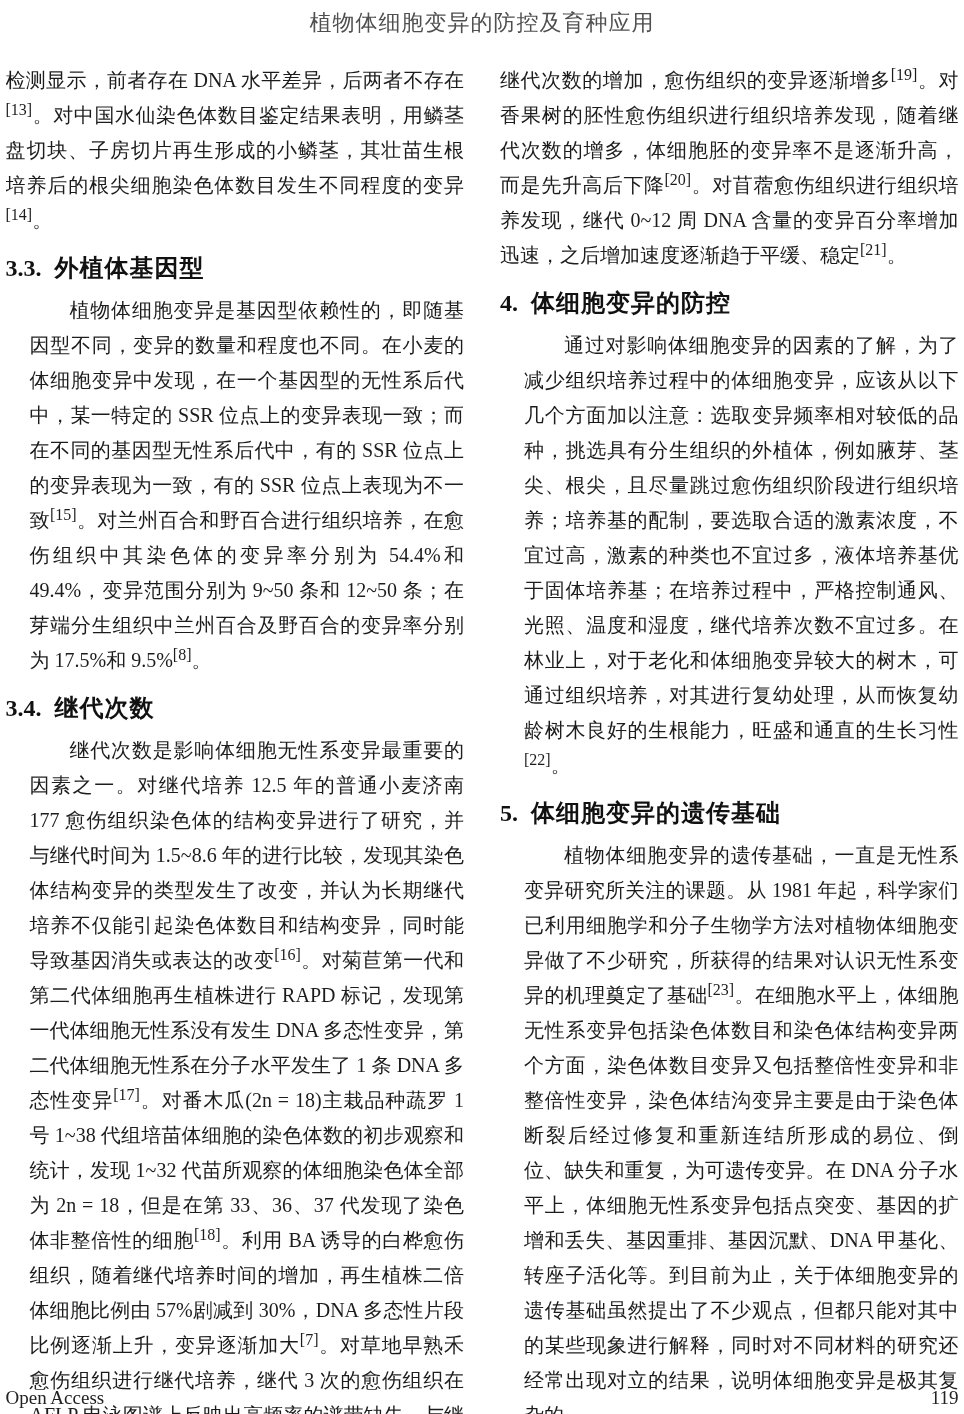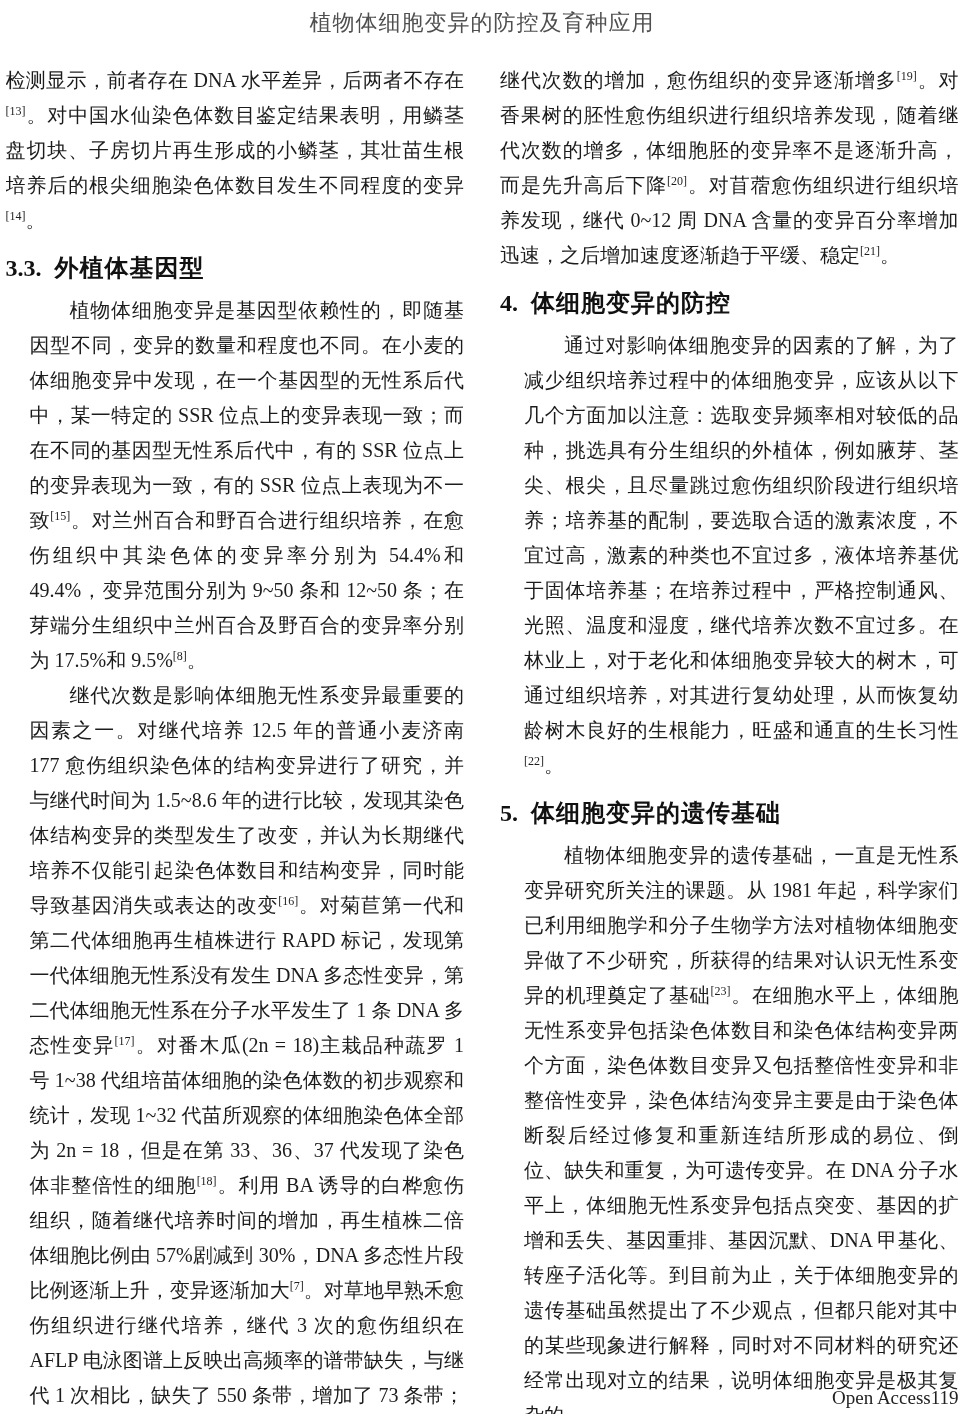--- a/index.html
+++ b/index.html
@@ -48,48 +48,49 @@
   }
   .h-num {
     font-family: "Liberation Serif", "DejaVu Serif", serif;
     margin-right: 13px;
   }
   .h-title {
     font-family: "Liberation Sans", "DejaVu Sans", sans-serif;
     letter-spacing: 1px;
   }
   sup.ref {
-    font-size: 12px;
+    font-size: 16px;
     line-height: 0;
     vertical-align: 7px;
     letter-spacing: 0;
   }
   .footer {
     position: absolute;
     left: 0;
     right: 0;
     bottom: 4px;
     display: flex;
-    justify-content: flex-end;
+    justify-content: space-between;
     font-size: 19px;
     line-height: 24px;
     color: #222;
   }
 </style>
 </head>
 <body>
 
 <div class="page">
   <div class="doc-title">植物体细胞变异的防控及育种应用</div>
 
   <div class="columns">
     <div class="col" id="col-left">
         <p class="para"><span class="run">检测显示，前者存在 DNA 水平差异，后两者不存在</span><sup class="ref">[13]</sup><span class="run">。对中国水仙染色体数目鉴定结果表明，用鳞茎盘切块、子房切片再生形成的小鳞茎，其壮苗生根培养后的根尖细胞染色体数目发生不同程度的变异</span><sup class="ref">[14]</sup><span class="run">。</span></p>
         <div class="heading"><span class="h-num">3.3.</span><span class="h-title">外植体基因型</span></div>
         <p class="para indent"><span class="run">植物体细胞变异是基因型依赖性的，即随基因型不同，变异的数量和程度也不同。在小麦的体细胞变异中发现，在一个基因型的无性系后代中，某一特定的 SSR 位点上的变异表现一致；而在不同的基因型无性系后代中，有的 SSR 位点上的变异表现为一致，有的 SSR 位点上表现为不一致</span><sup class="ref">[15]</sup><span class="run">。对兰州百合和野百合进行组织培养，在愈伤组织中其染色体的变异率分别为 54.4%和 49.4%，变异范围分别为 9~50 条和 12~50 条；在芽端分生组织中兰州百合及野百合的变异率分别为 17.5%和 9.5%</span><sup class="ref">[8]</sup><span class="run">。</span></p>
+        <div class="heading"><span class="h-num">3.4.</span><span class="h-title">继代次数</span></div>
         <p class="para indent"><span class="run">继代次数是影响体细胞无性系变异最重要的因素之一。对继代培养 12.5 年的普通小麦济南 177 愈伤组织染色体的结构变异进行了研究，并与继代时间为 1.5~8.6 年的进行比较，发现其染色体结构变异的类型发生了改变，并认为长期继代培养不仅能引起染色体数目和结构变异，同时能导致基因消失或表达的改变</span><sup class="ref">[16]</sup><span class="run">。对菊苣第一代和第二代体细胞再生植株进行 RAPD 标记，发现第一代体细胞无性系没有发生 DNA 多态性变异，第二代体细胞无性系在分子水平发生了 1 条 DNA 多态性变异</span><sup class="ref">[17]</sup><span class="run">。对番木瓜(2n = 18)主栽品种蔬罗 1 号 1~38 代组培苗体细胞的染色体数的初步观察和统计，发现 1~32 代苗所观察的体细胞染色体全部为 2n = 18，但是在第 33、36、37 代发现了染色体非整倍性的细胞</span><sup class="ref">[18]</sup><span class="run">。利用 BA 诱导的白桦愈伤组织，随着继代培养时间的增加，再生植株二倍体细胞比例由 57%剧减到 30%，DNA 多态性片段比例逐渐上升，变异逐渐加大</span><sup class="ref">[7]</sup><span class="run">。对草地早熟禾愈伤组织进行继代培养，继代 3 次的愈伤组织在 AFLP 电泳图谱上反映出高频率的谱带缺失，与继代 1 次相比，缺失了 550 条带，增加了 73 条带；继代 5、7、9、11 次的愈伤组织，与继代 1 次相比，其增加和缺失的多态性片段总和分别为 501 条、500 条、521 条、699 条，表明随着</span></p>
       </div>
     <div class="col" id="col-right">
         <p class="para"><span class="run">继代次数的增加，愈伤组织的变异逐渐增多</span><sup class="ref">[19]</sup><span class="run">。对香果树的胚性愈伤组织进行组织培养发现，随着继代次数的增多，体细胞胚的变异率不是逐渐升高，而是先升高后下降</span><sup class="ref">[20]</sup><span class="run">。对苜蓿愈伤组织进行组织培养发现，继代 0~12 周 DNA 含量的变异百分率增加迅速，之后增加速度逐渐趋于平缓、稳定</span><sup class="ref">[21]</sup><span class="run">。</span></p>
         <div class="heading"><span class="h-num">4.</span><span class="h-title">体细胞变异的防控</span></div>
         <p class="para indent"><span class="run">通过对影响体细胞变异的因素的了解，为了减少组织培养过程中的体细胞变异，应该从以下几个方面加以注意：选取变异频率相对较低的品种，挑选具有分生组织的外植体，例如腋芽、茎尖、根尖，且尽量跳过愈伤组织阶段进行组织培养；培养基的配制，要选取合适的激素浓度，不宜过高，激素的种类也不宜过多，液体培养基优于固体培养基；在培养过程中，严格控制通风、光照、温度和湿度，继代培养次数不宜过多。在林业上，对于老化和体细胞变异较大的树木，可通过组织培养，对其进行复幼处理，从而恢复幼龄树木良好的生根能力，旺盛和通直的生长习性</span><sup class="ref">[22]</sup><span class="run">。</span></p>
         <div class="heading"><span class="h-num">5.</span><span class="h-title">体细胞变异的遗传基础</span></div>
         <p class="para indent"><span class="run">植物体细胞变异的遗传基础，一直是无性系变异研究所关注的课题。从 1981 年起，科学家们已利用细胞学和分子生物学方法对植物体细胞变异做了不少研究，所获得的结果对认识无性系变异的机理奠定了基础</span><sup class="ref">[23]</sup><span class="run">。在细胞水平上，体细胞无性系变异包括染色体数目和染色体结构变异两个方面，染色体数目变异又包括整倍性变异和非整倍性变异，染色体结沟变异主要是由于染色体断裂后经过修复和重新连结所形成的易位、倒位、缺失和重复，为可遗传变异。在 DNA 分子水平上，体细胞无性系变异包括点突变、基因的扩增和丢失、基因重排、基因沉默、DNA 甲基化、转座子活化等。到目前为止，关于体细胞变异的遗传基础虽然提出了不少观点，但都只能对其中的某些现象进行解释，同时对不同材料的研究还经常出现对立的结果，说明体细胞变异是极其复杂的。</span></p>
         <div class="heading"><span class="h-num">5.1.</span><span class="h-title">染色体数目</span></div>
         <p class="para indent"><span class="run">位点上的变异表现为一致、非整倍性、混倍性。</span></p>

